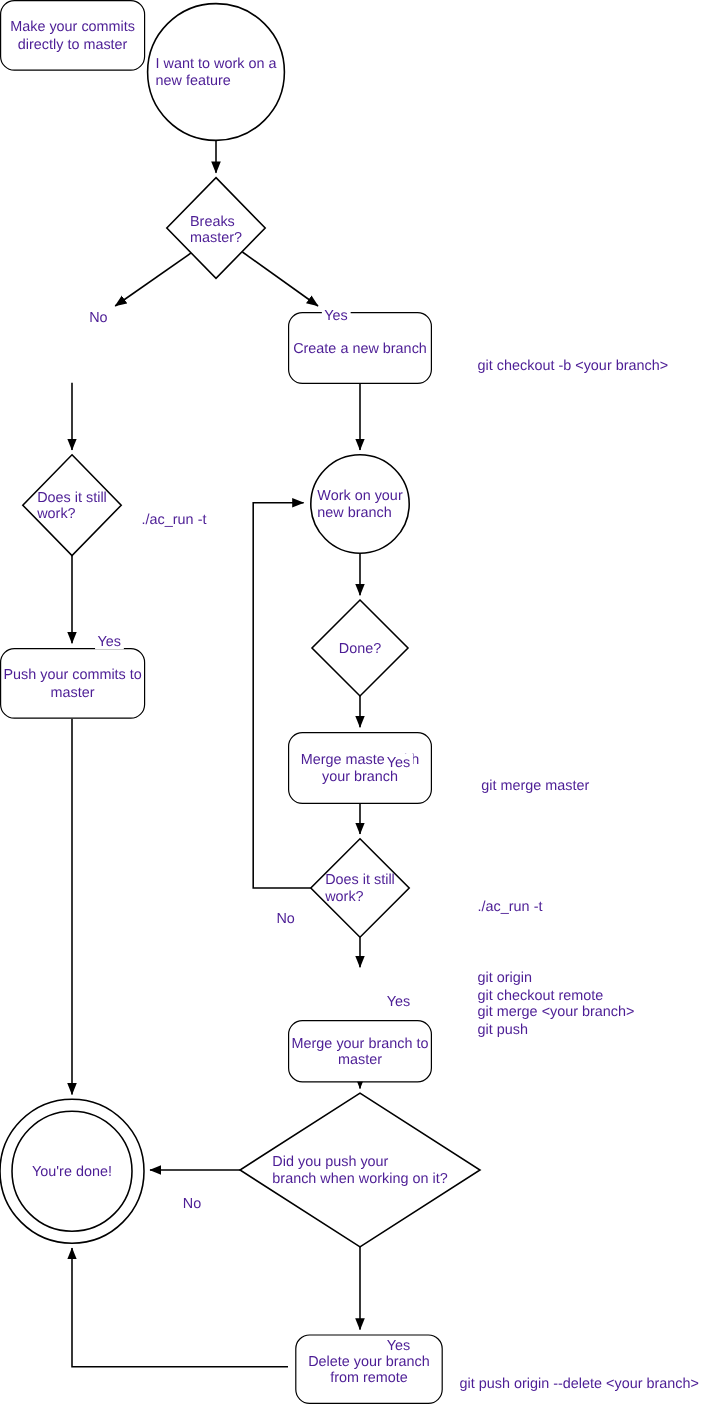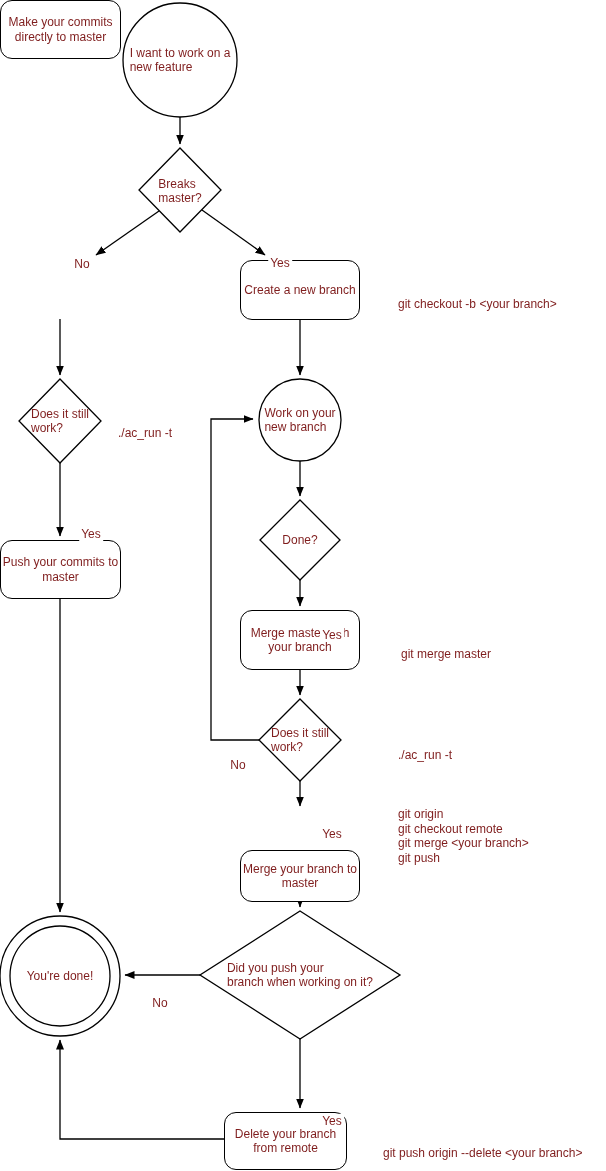--- a/index.html
+++ b/index.html
@@ -1,18 +1,18 @@
 <!DOCTYPE html>
 <html><head>
 <meta charset="utf-8">
 <style>
   html,body{margin:0;padding:0;background:#fff;}
   .canvas{
     position:relative;width:606px;height:1171px;background:#ffffff;
-    font-family:"Liberation Sans",sans-serif;font-size:12px;color:#7f1d1d;
+    font-family:"Liberation Sans",sans-serif;font-size:12px;color:#4c1d95;
     overflow:hidden;
   }
   svg.layer{position:absolute;left:0;top:0;width:606px;height:1171px;}
   .box{
     position:absolute;background:#fff;border:1px solid #000;border-radius:12px;
     display:flex;align-items:center;justify-content:center;text-align:center;
     line-height:1.2;white-space:pre-line;box-sizing:border-box;
   }
   .nlabel{
     position:absolute;display:flex;align-items:center;justify-content:center;
@@ -79,21 +79,21 @@
 master</span>
   </div>
   <div class="box" style="left:240px;top:610px;width:120px;height:60px">
     <span>Merge master with
 your branch</span>
   </div>
   <div class="box" style="left:240px;top:850px;width:120px;height:52px">
     <span>Merge your branch to
 master</span>
   </div>
-  <div class="box" style="left:224px;top:1112px;width:123px;height:58px">
+  <div class="box" style="left:246px;top:1112px;width:123px;height:58px">
     <span>Delete your branch
 from remote</span>
   </div>
 
   <div class="nlabel" style="left:125px;top:30px;width:110px;height:60px">I want to work on a
 new feature</div>
   <div class="nlabel" style="left:148px;top:176px;width:64px;height:30px">Breaks
 master?</div>
   <div class="nlabel" style="left:255px;top:390px;width:90px;height:60px">Work on your
 new branch</div>

